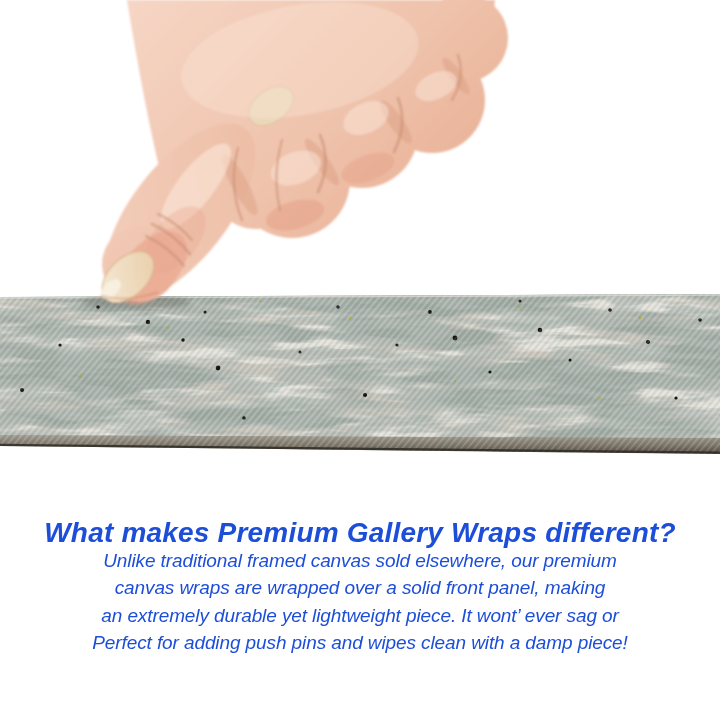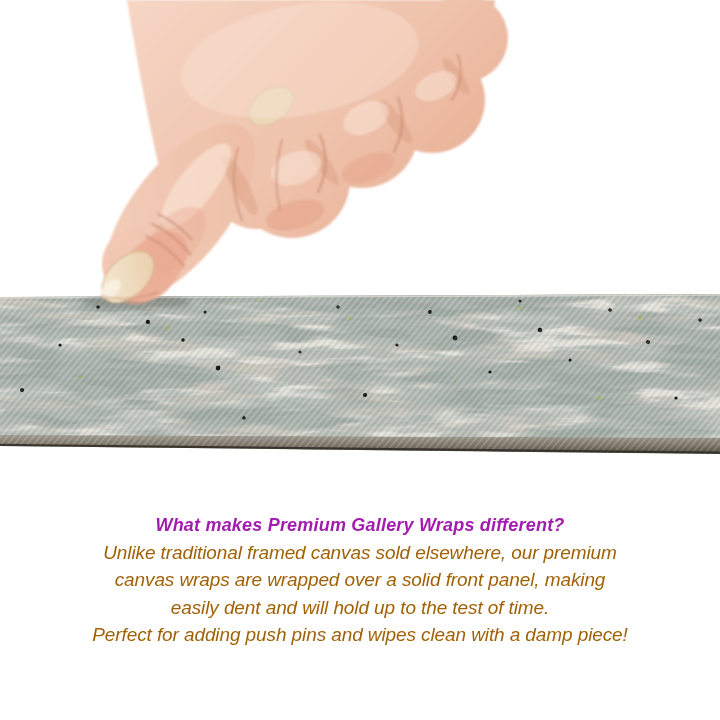--- a/index.html
+++ b/index.html
@@ -8,25 +8,26 @@
     font-family:"Liberation Sans", sans-serif;
   }
   .stage{position:relative;width:720px;height:720px;background:#ffffff;}
   .strip{position:absolute;left:0;top:289px;z-index:1;}
   .hand{position:absolute;left:0;top:0;z-index:2;}
   .info{
     position:absolute;left:0;top:511px;width:720px;z-index:3;
     text-align:center;font-style:italic;color:#3f3f3f;
   }
   .info .heading{
-    font-size:18px;font-weight:700;line-height:28px;color:#a21caf;
+    font-size:28px;font-weight:700;line-height:28px;color:#1d4ed8;
     letter-spacing:.2px;
+    margin-top:8px;
   }
   .info .line{
-    font-size:19px;font-weight:400;line-height:27.4px;color:#a16207;
+    font-size:19px;font-weight:400;line-height:27.4px;color:#1d4ed8;
     letter-spacing:-.1px;
   }
 </style>
 </head>
 <body>
 
 <div class="stage">
 
   <svg class="strip" width="720" height="170" viewBox="0 0 720 170" aria-hidden="true">
     <defs>
@@ -175,17 +176,17 @@
       <ellipse cx="128" cy="277" rx="31" ry="19" transform="rotate(-44 128 277)" fill="url(#gNail)" stroke="#d8b089" stroke-width="1"></ellipse>
       <ellipse cx="111" cy="289" rx="12" ry="7" transform="rotate(-44 111 289)" fill="#f8f1e2" opacity="0.9"></ellipse>
       <path d="M100,296 Q128,303 158,292" fill="none" stroke="#c98f6f" stroke-width="2" opacity="0.5"></path>
     </g>
   </svg>
 
   <div class="info">
     <div class="heading">What makes Premium Gallery Wraps different?</div>
     <div class="line">Unlike traditional framed canvas sold elsewhere, our premium</div>
     <div class="line">canvas wraps are wrapped over a solid front panel, making</div>
-    <div class="line">easily dent and will hold up to the test of time.</div>
+    <div class="line">an extremely durable yet lightweight piece. It wont’ ever sag or</div>
     <div class="line">Perfect for adding push pins and wipes clean with a damp piece!</div>
   </div>
 
 </div>
 
 </body></html>

